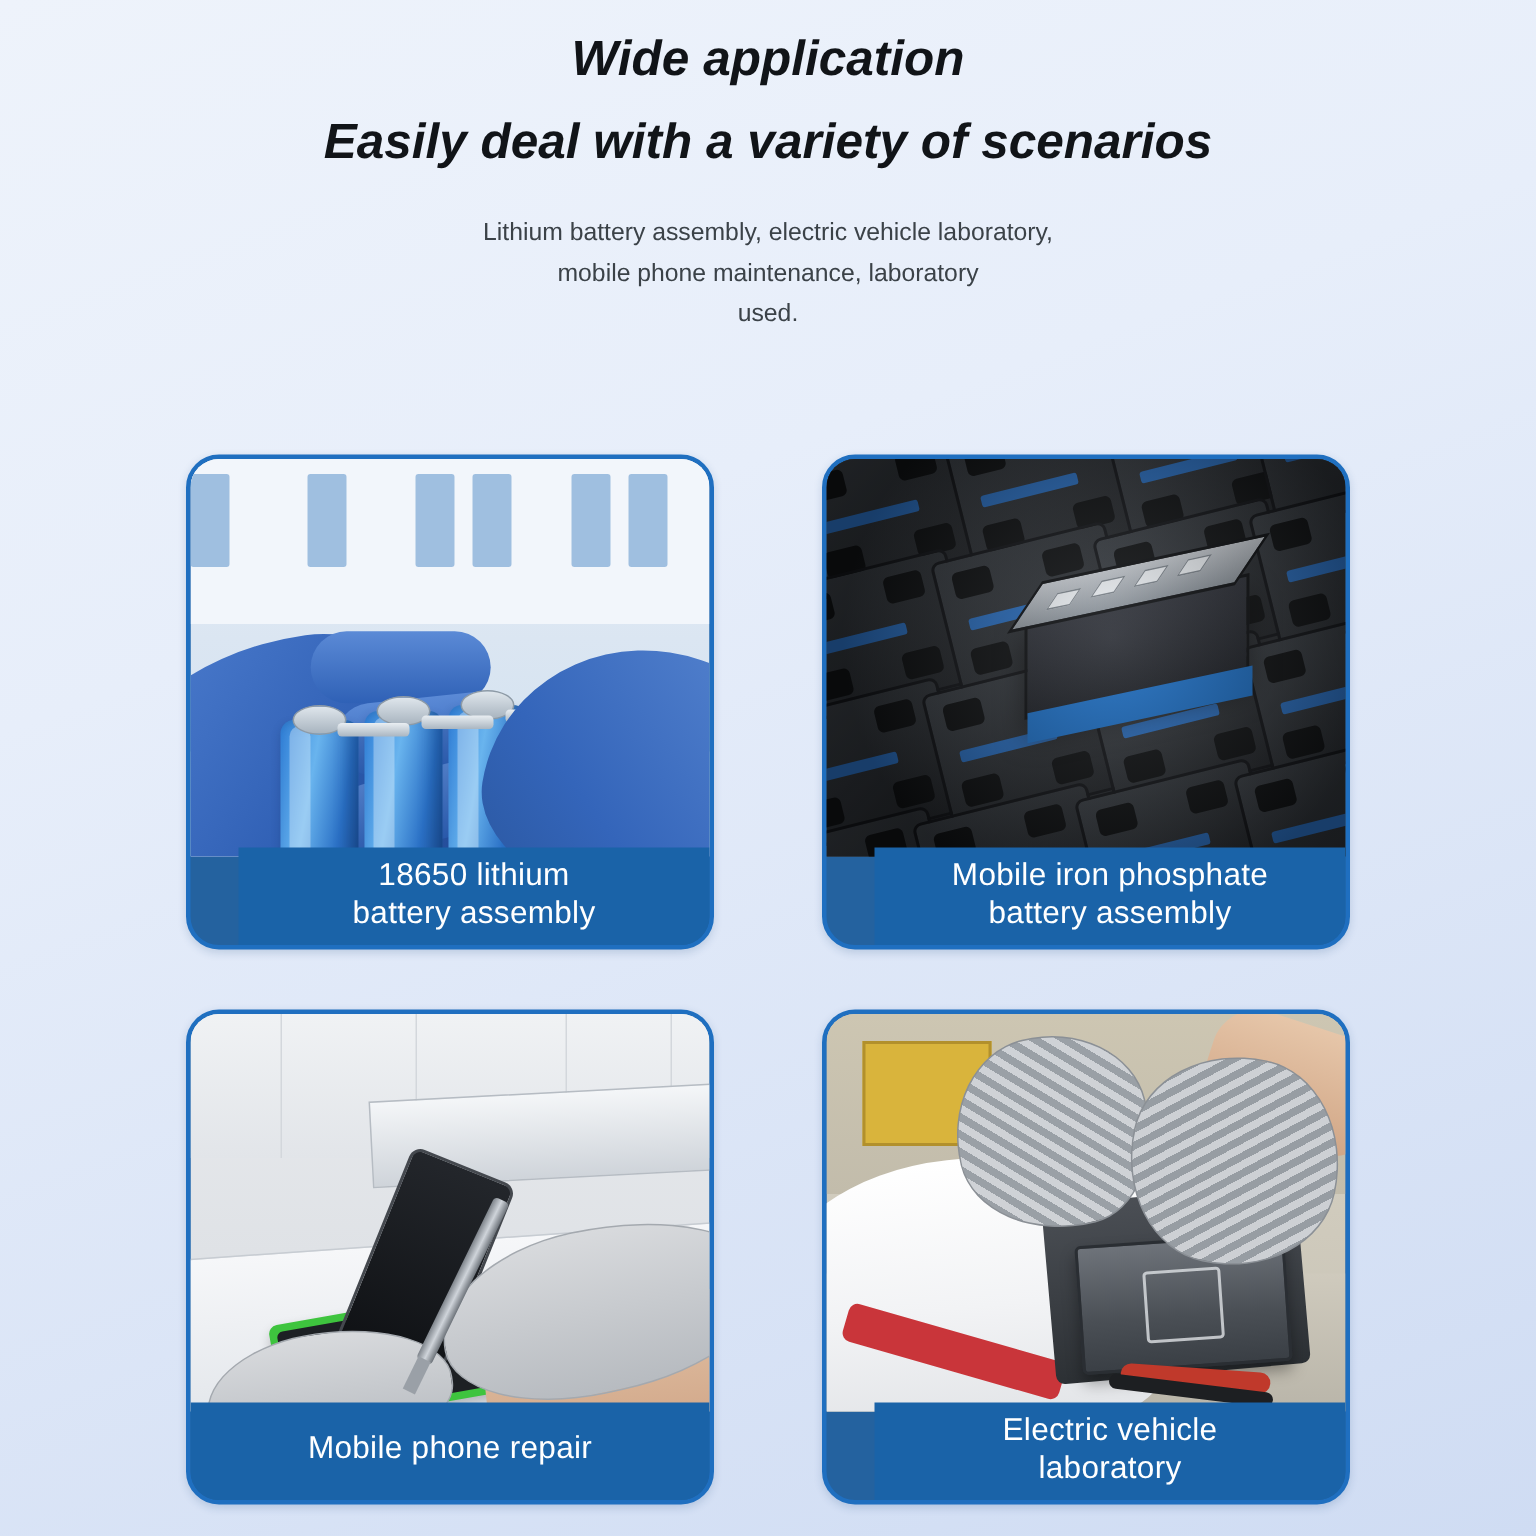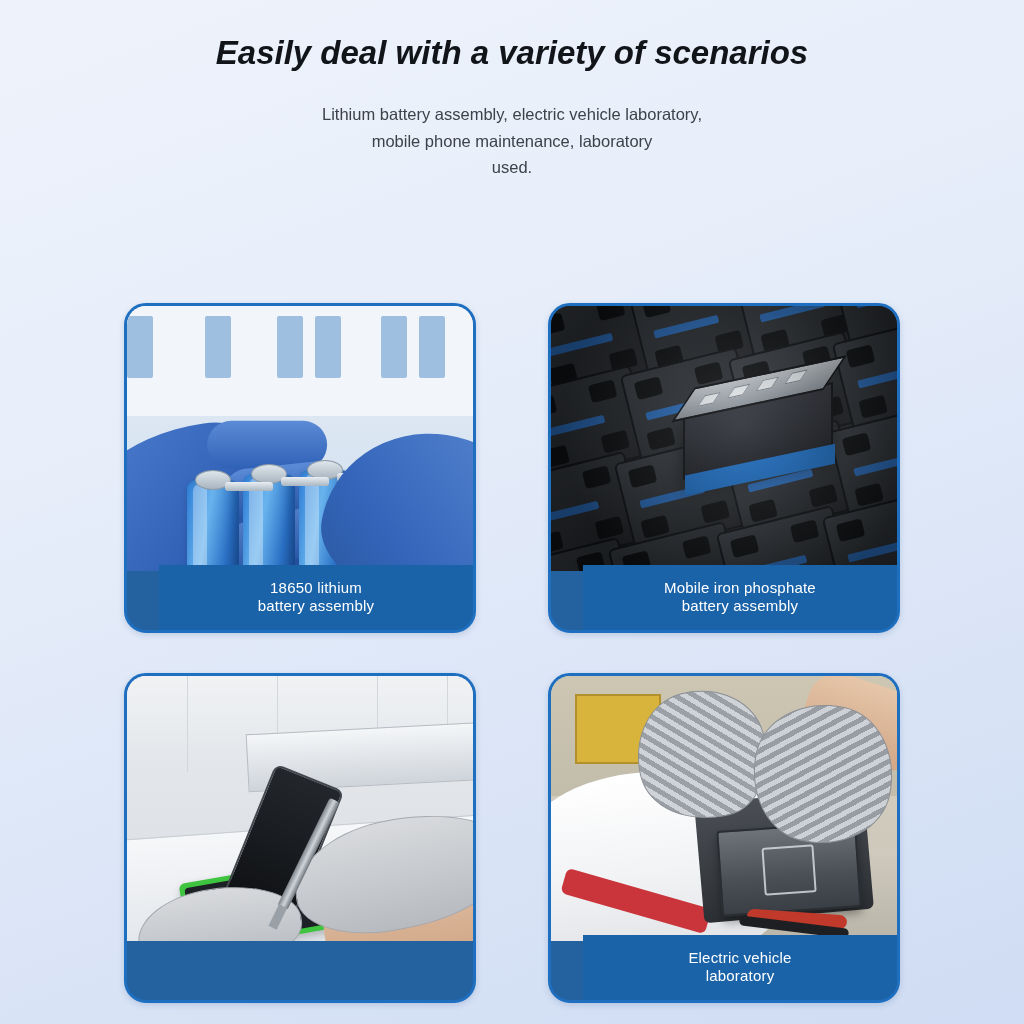--- a/index.html
+++ b/index.html
@@ -81,21 +81,21 @@
     color: #ffffff;
     display: flex;
     align-items: center;
     justify-content: center;
     text-align: center;
     font-size: 21px;
     line-height: 1.15;
     padding: 0 10px 2px 10px;
     letter-spacing: 0.2px;
   }
-  .caption.two-line { font-size: 15px; margin-left: 32px; }
+  .caption.two-line { font-size: 21px; margin-left: 32px; }
 
   
   .p1 { background: linear-gradient(180deg,#e8eef6 0%, #dbe6f2 45%, #cfe0ef 100%); }
   .p1 .bg-sheets {
     position: absolute; left: 0; top: 0; width: 100%; height: 110px;
     background: #f2f6fb;
   }
   .p1 .bar {
     position: absolute; top: 10px; width: 26px; height: 62px;
     background: #9fbfe0; border-radius: 2px;
@@ -335,20 +335,21 @@
   }
   .p4 .wires2 {
     position: absolute; left: 188px; top: 246px; width: 110px; height: 10px;
     background: #1d1f22; border-radius: 5px; transform: rotate(7deg);
   }
 </style>
 </head>
 <body>
 
 <div class="headings">
+  <div class="h1">Wide application</div>
   <div class="h2">Easily deal with a variety of scenarios</div>
 </div>
 
 <div class="intro">
   <span>Lithium battery assembly, electric vehicle laboratory,</span>
   <span>mobile phone maintenance, laboratory</span>
   <span>used.</span>
 </div>
 
 <div class="grid">
@@ -523,20 +524,25 @@
       <div class="mat"></div>
       <div class="board">
           <div class="inner"></div>
         </div>
       <div class="screen"></div>
       <div class="glove glove-l"></div>
       <div class="arm"></div>
       <div class="glove glove-r"></div>
       <div class="driver"></div>
     </div>
+    <div class="caption">
+      <div>
+        <div>Mobile phone repair</div>
+      </div>
+    </div>
   </div>
 
   <div class="card">
     <div class="photo p4">
       <div class="backwall"></div>
       <div class="yellowbox"></div>
       <div class="floor"></div>
       <div class="body"></div>
       <div class="stripe"></div>
       <div class="compartment"></div>

